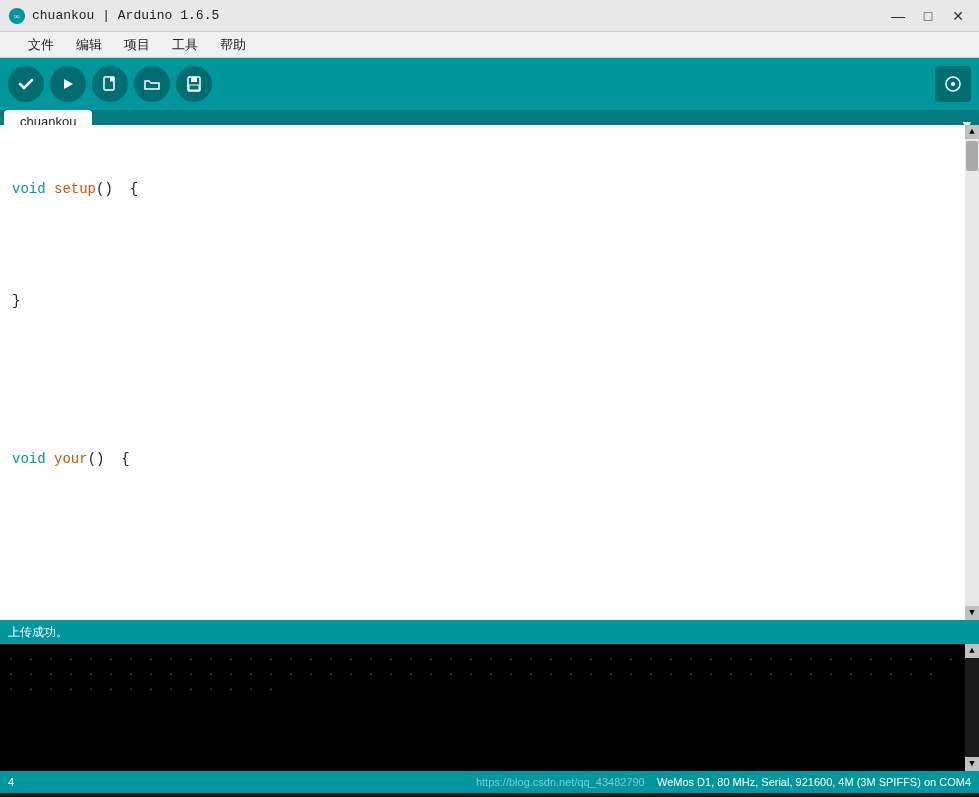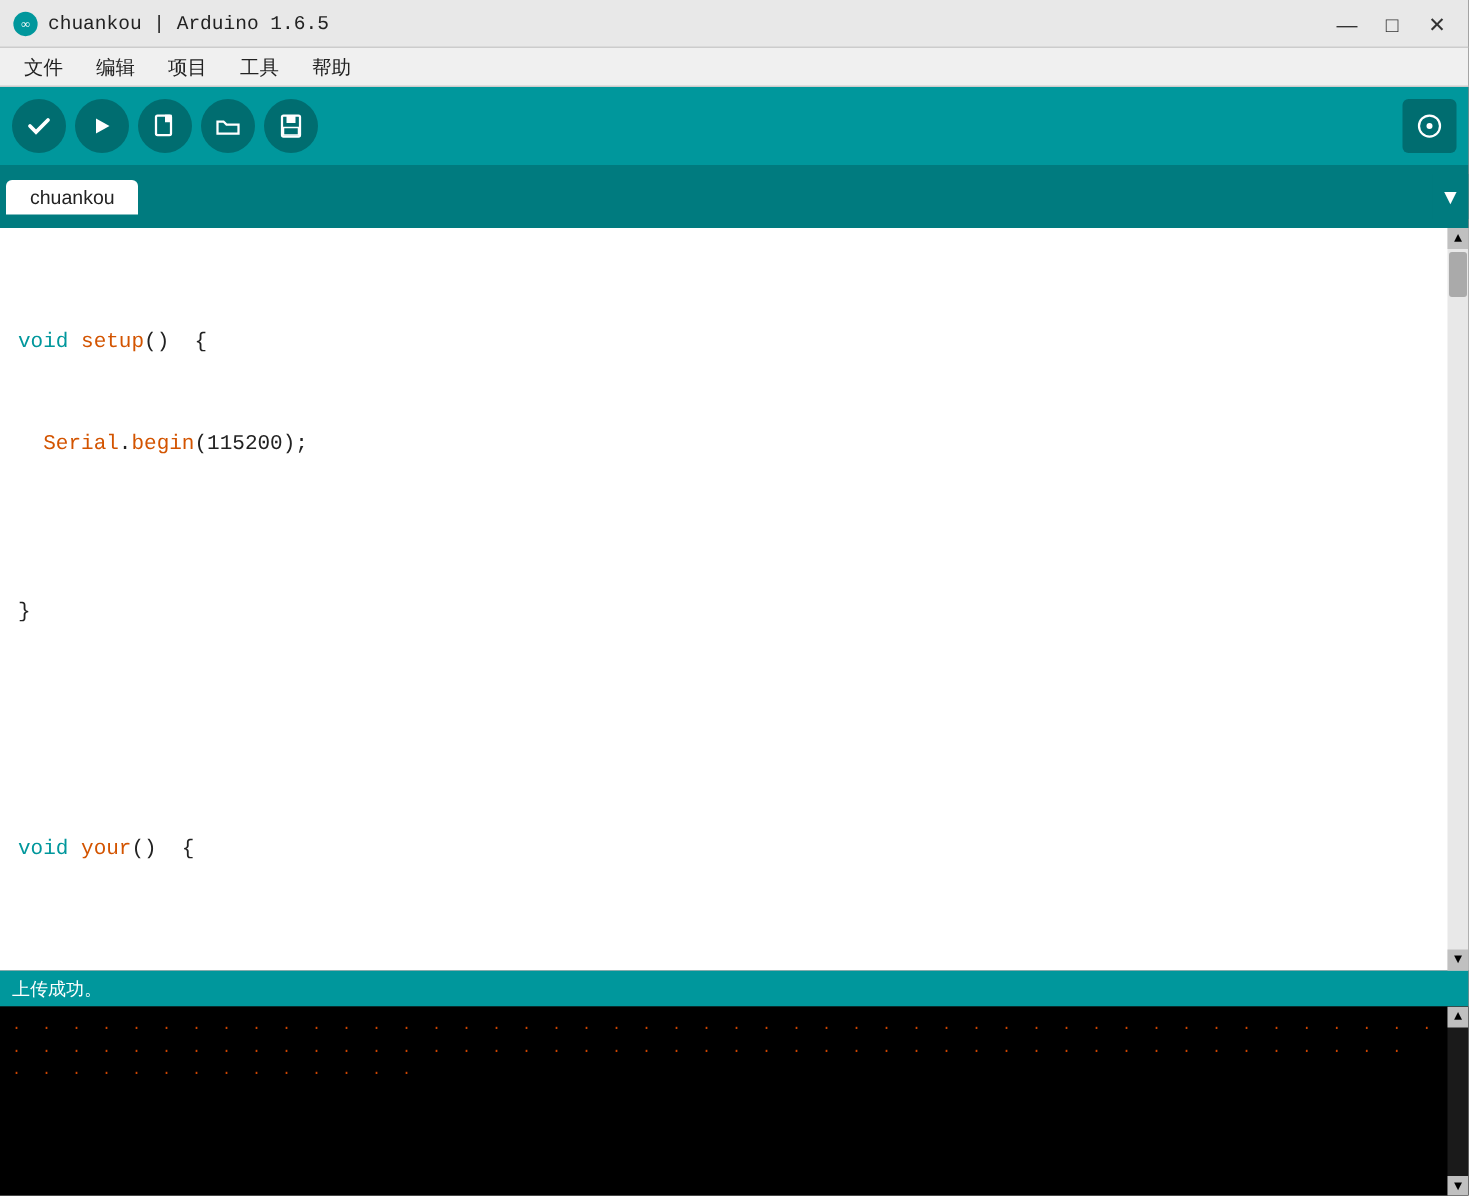--- a/index.html
+++ b/index.html
@@ -57,21 +57,21 @@
       align-items: center;
       justify-content: center;
     }
 
     
     #menu-bar {
       background: #f0f0f0;
       height: 26px;
       display: flex;
       align-items: center;
-      padding: 0 10px;
+      padding: 0 22px;
       gap: 10px;
       border-bottom: 1px solid #ccc;
       font-size: 13px;
       color: #222;
     }
 
     .menu-item {
       padding: 2px 6px;
       cursor: pointer;
       font-size: 13px;
@@ -134,23 +134,23 @@
       cursor: pointer;
       display: flex;
       align-items: center;
       justify-content: center;
       margin-left: auto;
     }
 
     
     #tab-bar {
       background: #007b7f;
-      height: 42px;
-      display: flex;
-      align-items: center;
+      height: 15px;
+      display: flex;
+      align-items: flex-start;
       padding: 0 0 0 4px;
     }
 
     .tab {
       background: white;
       color: #222;
       padding: 4px 16px;
       font-size: 13px;
       border-top-left-radius: 4px;
       border-top-right-radius: 4px;
@@ -176,21 +176,21 @@
     #editor-container {
       background: white;
       height: 495px;
       display: flex;
       overflow: hidden;
       position: relative;
     }
 
     #code-area {
       flex: 1;
-      padding: 20px 12px;
+      padding: 8px 12px;
       font-family: 'Courier New', Courier, monospace;
       font-size: 14px;
       line-height: 1.6;
       overflow-y: auto;
       overflow-x: hidden;
       white-space: pre;
     }
 
     #scrollbar-right {
       width: 14px;
@@ -373,21 +373,20 @@
 </div>
 
 <div id="tab-bar">
   <div class="tab">chuankou</div>
   <button id="tab-dropdown">▼</button>
 </div>
 
 <div id="editor-container">
   <div id="code-area">
     <span class="code-line"><span class="kw-void">void</span> <span class="kw-func">setup</span><span class="kw-normal">()  {</span></span>
-    <span class="code-line">  <span class="kw-serial">Serial</span><span class="kw-dot">.</span><span class="kw-method">begin</span><span class="kw-normal">(115200);</span></span>
     <span class="code-line"></span>
     <span class="code-line"><span class="kw-bracket">}</span></span>
     <span class="code-line"></span>
     <span class="code-line"></span>
     <span class="code-line"><span class="kw-void">void</span> <span class="kw-func">your</span><span class="kw-normal">()  {</span></span>
     
     
     <span class="code-line"></span>
     
   </div>

